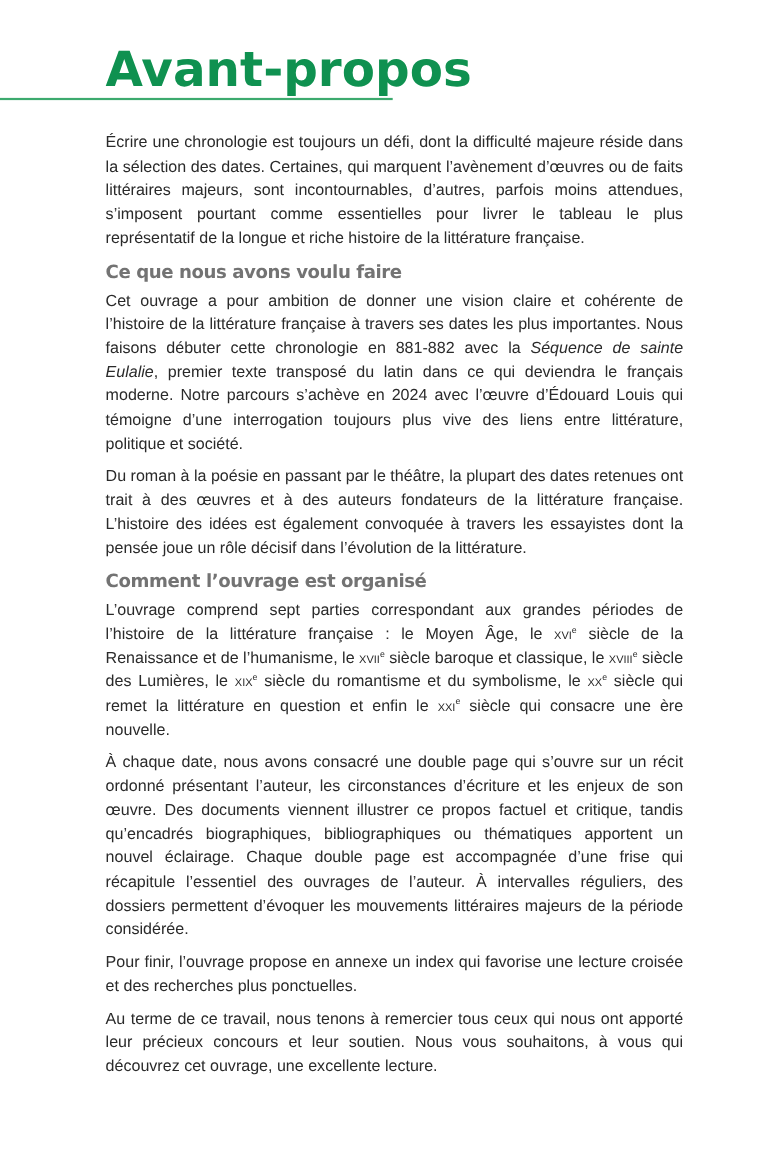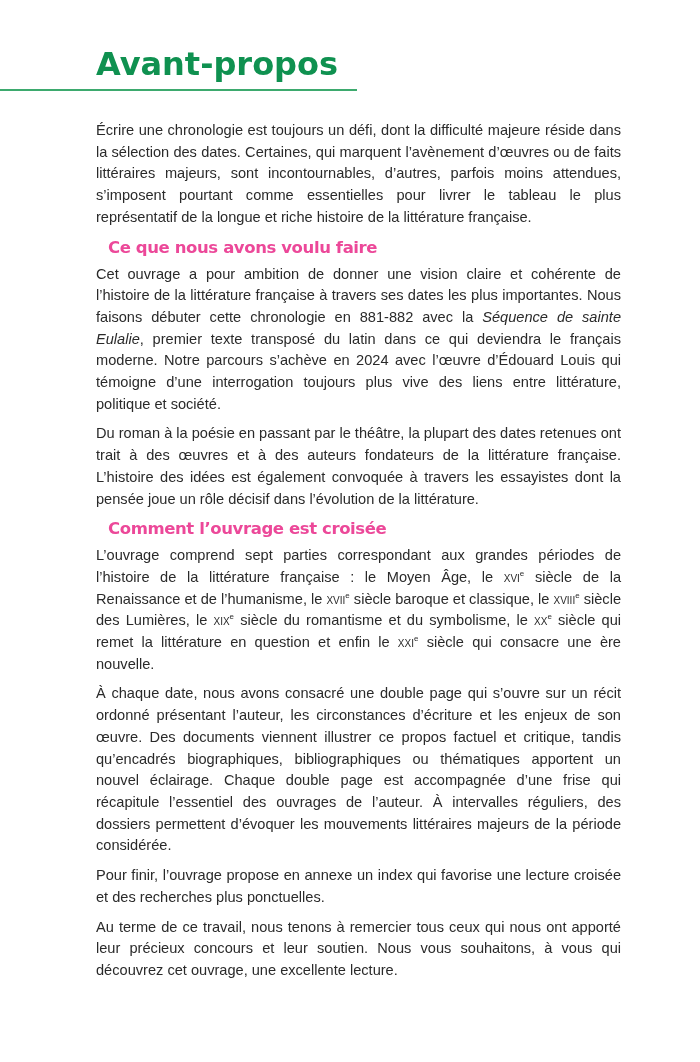--- a/index.html
+++ b/index.html
@@ -1,50 +1,50 @@
 <!DOCTYPE html>
 <html><head>
 <meta charset="utf-8">
 <style>
   html, body { margin: 0; padding: 0; background: #ffffff; }
   body { width: 700px; height: 1062px; position: relative; overflow: hidden; font-family: "DejaVu Sans", sans-serif; }
   .title {
     position: absolute; left: 96px; top: 40px;
     font-family: "DejaVu Sans", sans-serif; font-weight: bold;
-    font-size: 32px; line-height: 48px; color: #0f9150; letter-spacing: 0px;
+    font-size: 44px; line-height: 48px; color: #0f9150; letter-spacing: 0px;
     margin: 0;
   }
   .title-rule {
     position: absolute; left: 0; top: 89px; width: 357px; height: 2px; background: #3daa6e;
   }
   .content {
     position: absolute; left: 96px; top: 120px; width: 525px;
     color: #2a2a2a; font-size: 14.6px; line-height: 21.7px;
     font-family: "Liberation Sans", sans-serif;
   }
   .content p { margin: 0 0 8px 0; text-align: justify; }
   .content h2 {
-    margin: 0 0 5px 12px; font-size: 16.5px; line-height: 22px; font-weight: bold;
-    color: #ec4899; font-family: "DejaVu Sans", sans-serif; letter-spacing: -0.4px;
+    margin: 0 0 5px 0; font-size: 16.5px; line-height: 22px; font-weight: bold;
+    color: #737373; font-family: "DejaVu Sans", sans-serif; letter-spacing: -0.4px;
   }
   .sc { font-variant: small-caps; text-transform: lowercase; }
   sup { font-size: 8px; line-height: 0; vertical-align: 6px; }
 </style>
 </head>
 <body>
 
 <h1 class="title">Avant-propos</h1>
 <div class="title-rule"></div>
 
 <div class="content">
   <p>Écrire une chronologie est toujours un défi, dont la difficulté majeure réside dans la sélection des dates. Certaines, qui marquent l’avènement d’œuvres ou de faits littéraires majeurs, sont incontournables, d’autres, parfois moins attendues, s’imposent pourtant comme essentielles pour livrer le tableau le plus représentatif de la longue et riche histoire de la littérature française.</p>
 
   <h2>Ce que nous avons voulu faire</h2>
   <p><span>Cet ouvrage a pour ambition de donner une vision claire et cohérente de l’histoire de la littérature française à travers ses dates les plus importantes. Nous faisons débuter cette chronologie en 881-882 avec la </span><em>Séquence de sainte Eulalie</em><span>, premier texte transposé du latin dans ce qui deviendra le français moderne. Notre parcours s’achève en 2024 avec l’œuvre d’Édouard Louis qui témoigne d’une interrogation toujours plus vive des liens entre littérature, politique et société.</span></p>
   <p>Du roman à la poésie en passant par le théâtre, la plupart des dates retenues ont trait à des œuvres et à des auteurs fondateurs de la littérature française. L’histoire des idées est également convoquée à travers les essayistes dont la pensée joue un rôle décisif dans l’évolution de la littérature.</p>
 
-  <h2>Comment l’ouvrage est croisée</h2>
+  <h2>Comment l’ouvrage est organisé</h2>
   <p><span>L’ouvrage comprend sept parties correspondant aux grandes périodes de l’histoire de la littérature française : le Moyen Âge, le </span><span class="sc">XVI</span><sup>e</sup><span> siècle de la Renaissance et de l’humanisme, le </span><span class="sc">XVII</span><sup>e</sup><span> siècle baroque et classique, le </span><span class="sc">XVIII</span><sup>e</sup><span> siècle des Lumières, le </span><span class="sc">XIX</span><sup>e</sup><span> siècle du romantisme et du symbolisme, le </span><span class="sc">XX</span><sup>e</sup><span> siècle qui remet la littérature en question et enfin le </span><span class="sc">XXI</span><sup>e</sup><span> siècle qui consacre une ère nouvelle.</span></p>
   <p>À chaque date, nous avons consacré une double page qui s’ouvre sur un récit ordonné présentant l’auteur, les circonstances d’écriture et les enjeux de son œuvre. Des documents viennent illustrer ce propos factuel et critique, tandis qu’encadrés biographiques, bibliographiques ou thématiques apportent un nouvel éclairage. Chaque double page est accompagnée d’une frise qui récapitule l’essentiel des ouvrages de l’auteur. À intervalles réguliers, des dossiers permettent d’évoquer les mouvements littéraires majeurs de la période considérée.</p>
   <p>Pour finir, l’ouvrage propose en annexe un index qui favorise une lecture croisée et des recherches plus ponctuelles.</p>
   <p>Au terme de ce travail, nous tenons à remercier tous ceux qui nous ont apporté leur précieux concours et leur soutien. Nous vous souhaitons, à vous qui découvrez cet ouvrage, une excellente lecture.</p>
 
 </div>
 
 </body></html>

